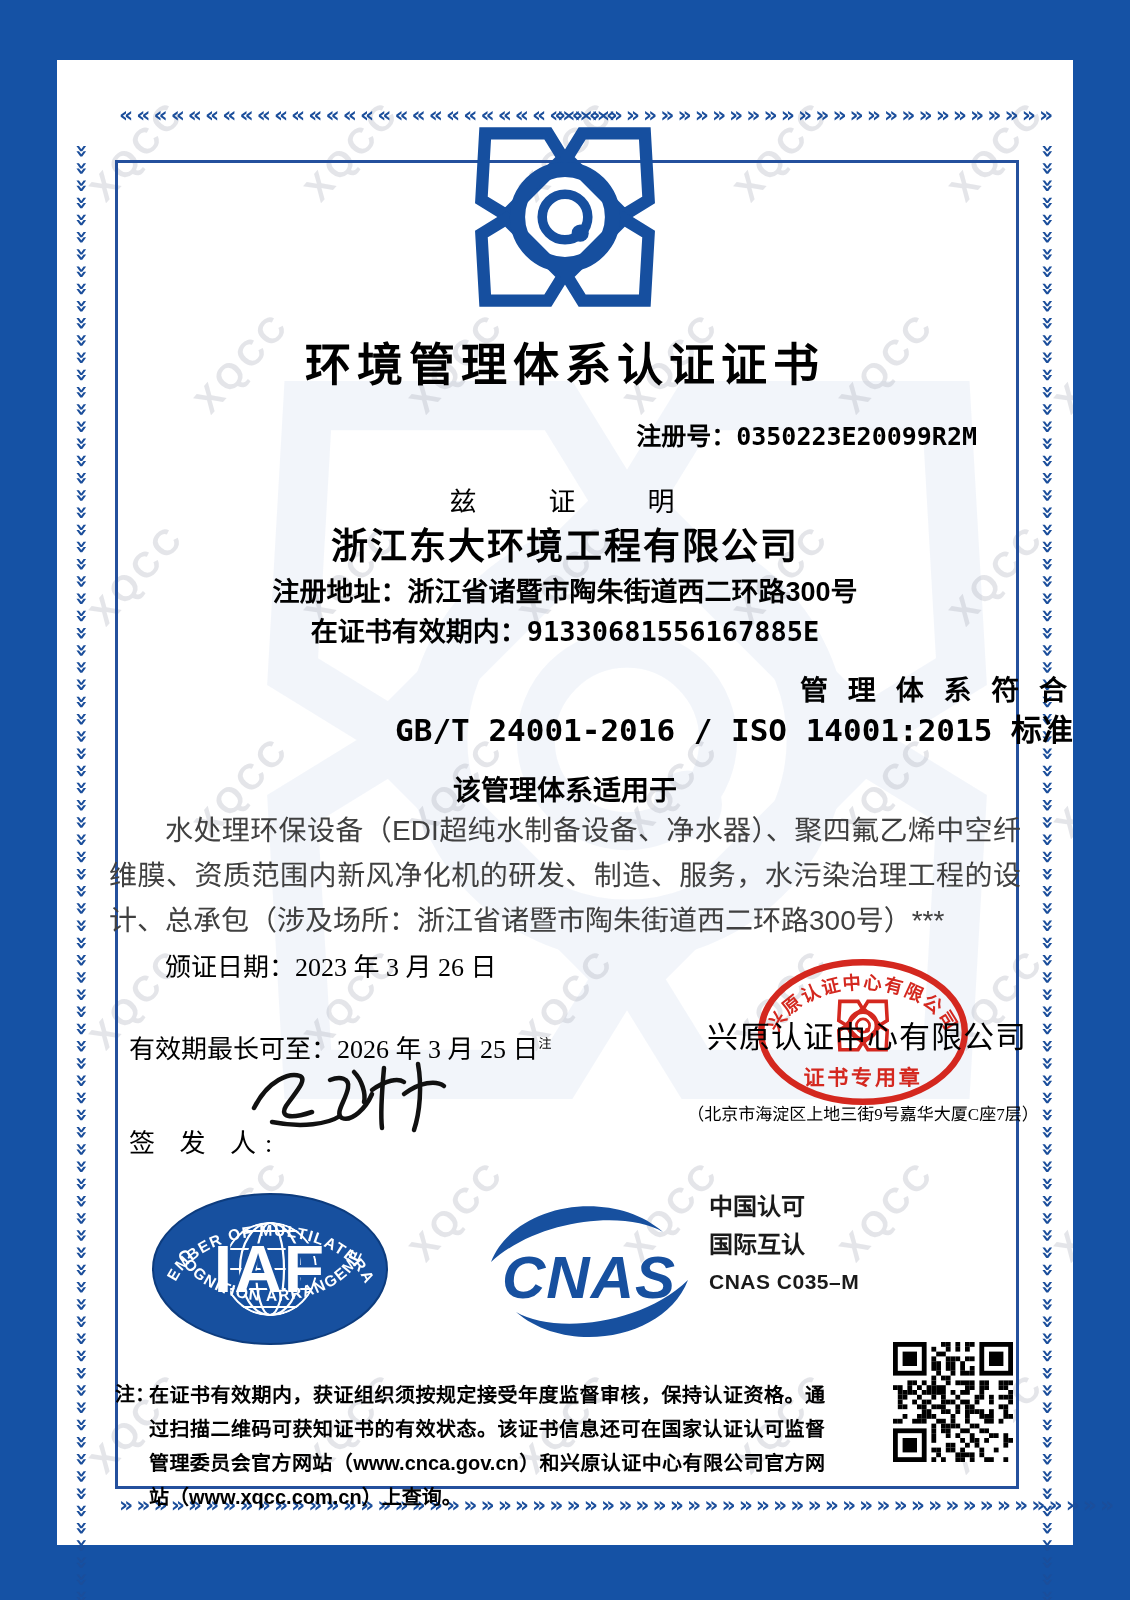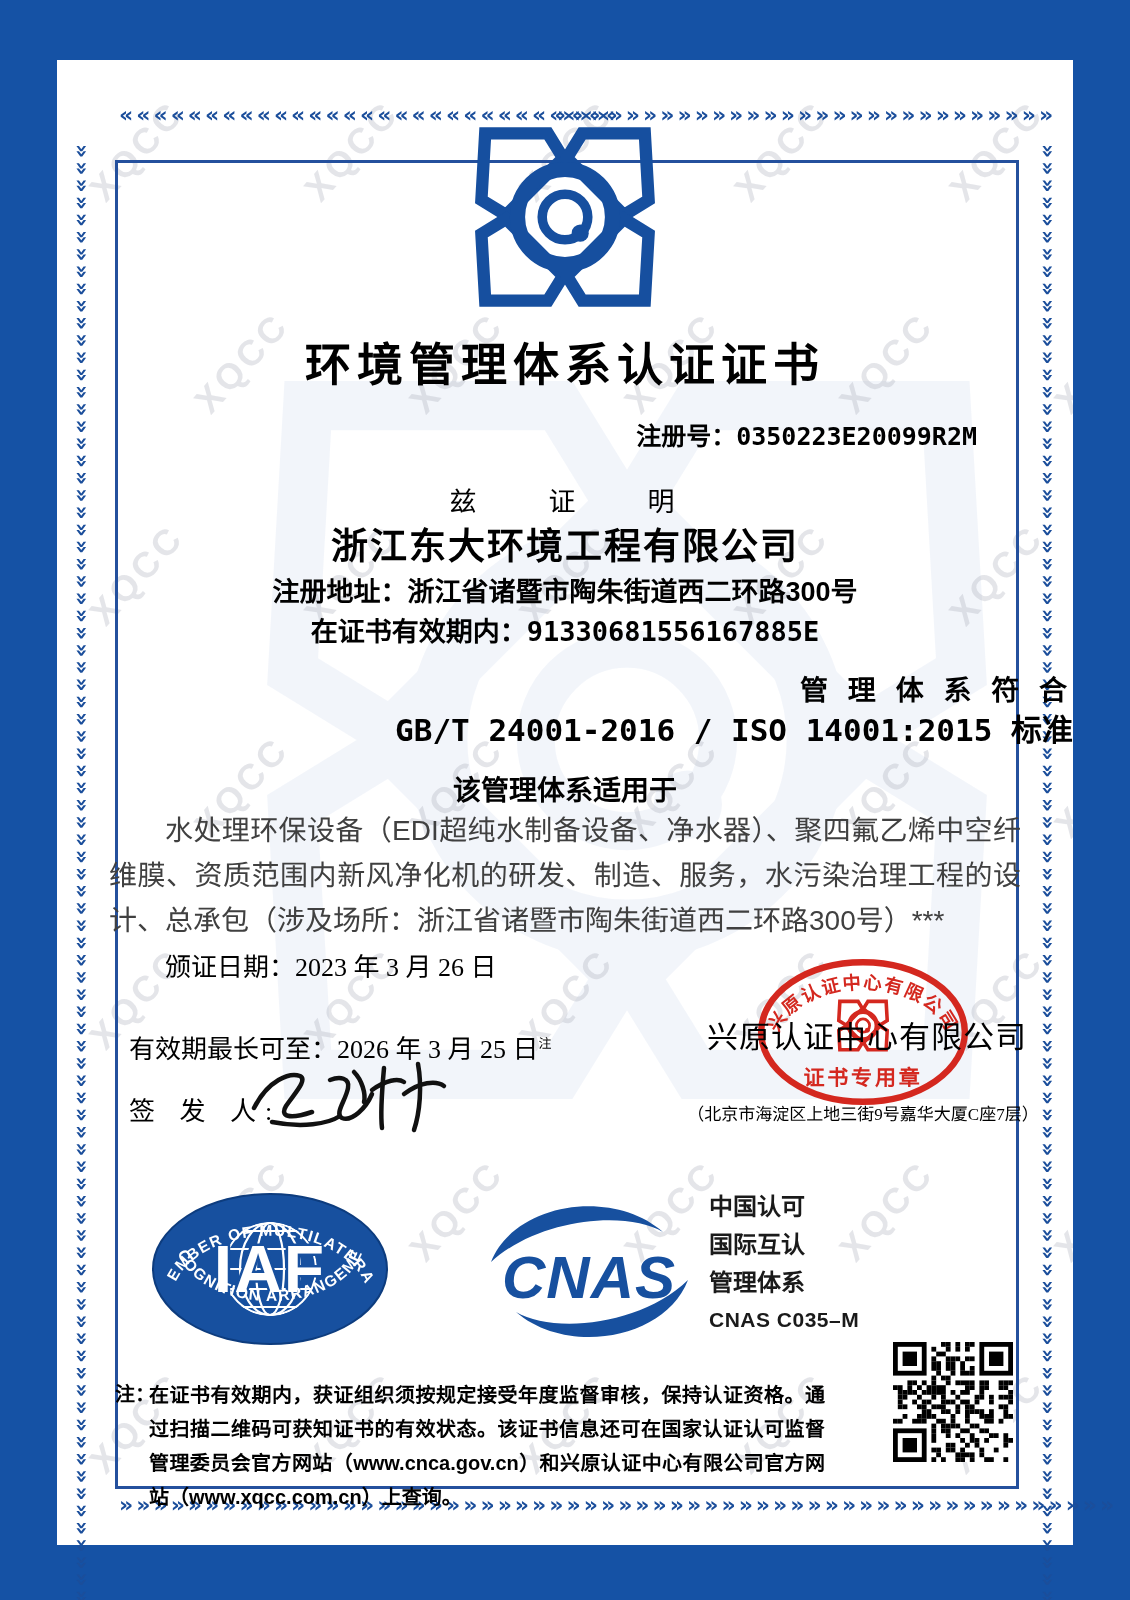--- a/index.html
+++ b/index.html
@@ -25,21 +25,21 @@
   .certify{top:420px;font-size:27px;letter-spacing:6px;white-space:pre;color:#000;}
   .company{top:456px;font-size:37px;font-weight:bold;letter-spacing:2px;color:#000;}
   .addr{top:510px;font-size:27px;font-weight:600;color:#000;}
   .code{top:550px;font-size:27px;font-weight:600;color:#000;}
   .conform{top:608px;font-size:28px;font-weight:600;letter-spacing:6px;white-space:pre;color:#000;text-align:right;}
   .std{top:645px;font-size:31px;font-weight:bold;color:#000;text-align:right;}
   .applies{top:708px;font-size:28px;font-weight:600;color:#000;}
   .scope{left:52px;top:748px;width:912px;font-size:28px;font-weight:400;line-height:45px;
          text-indent:2em;text-align:justify;color:#404040;}
   .dateline{left:72px;font-size:26px;color:#000;}
-  .signer{left:72px;top:1030px;font-size:26px;letter-spacing:9px;color:#000;text-align:center;}
+  .signer{left:72px;top:1062px;font-size:26px;letter-spacing:9px;color:#000;text-align:center;}
   .sig-svg{left:185px;top:990px;width:215px;height:100px;}
   .stamp-svg{left:694px;top:894px;width:224px;height:156px;}
   .stamp-company{left:600px;top:952px;width:420px;text-align:center;font-size:31px;color:#000;
                  letter-spacing:1px;white-space:nowrap;}
   .stamp-addr{left:586px;top:1040px;width:440px;text-align:center;font-size:17px;color:#000;white-space:nowrap;}
   .iaf-svg{left:92px;top:1130px;width:242px;height:158px;}
   .cnas-svg{left:420px;top:1128px;width:225px;height:168px;}
   .cnas-text{left:652px;top:1128px;color:#1a1a1a;}
   .cnas-text .zh{font-size:24px;font-weight:600;line-height:38px;}
   .cnas-text .en{font-size:21px;font-weight:bold;line-height:36px;letter-spacing:.5px;
@@ -203,21 +203,20 @@
 
   <svg class="abs cnas-svg" viewBox="0 0 225 168">
     <path d="M14,74 C38,14 136,0 186,44 C150,22 62,30 14,74 Z" fill="#17509f"></path>
     <path d="M211,92 C188,152 90,168 39,124 C76,146 163,138 211,92 Z" fill="#17509f"></path>
     <text x="112" y="110" text-anchor="middle" font-size="60" font-weight="bold" font-style="italic" fill="#17509f" letter-spacing="1" font-family="Liberation Sans, sans-serif">CNAS</text>
   </svg>
 
   <div class="abs cnas-text">
     <div class="zh hei">中国认可</div>
     <div class="zh hei">国际互认</div>
-    <div class="zh hei">管理体系</div>
     <div class="en">CNAS C035–M</div>
   </div>
 
   <div class="abs note-label hei">注：</div>
   <div class="abs note-text hei">在证书有效期内，获证组织须按规定接受年度监督审核，保持认证资格。通过扫描二维码可获知证书的有效状态。该证书信息还可在国家认证认可监督管理委员会官方网站（www.cnca.gov.cn）和兴原认证中心有限公司官方网站（www.xqcc.com.cn）上查询。</div>
 
   <svg class="abs qr" id="qr" viewBox="0 0 125 125">
       <rect x="0" y="0" width="125" height="125" fill="#ffffff"></rect>
       <rect x="50" y="0" width="5" height="5" fill="#000"></rect>
       <rect x="55" y="0" width="5" height="5" fill="#000"></rect>

